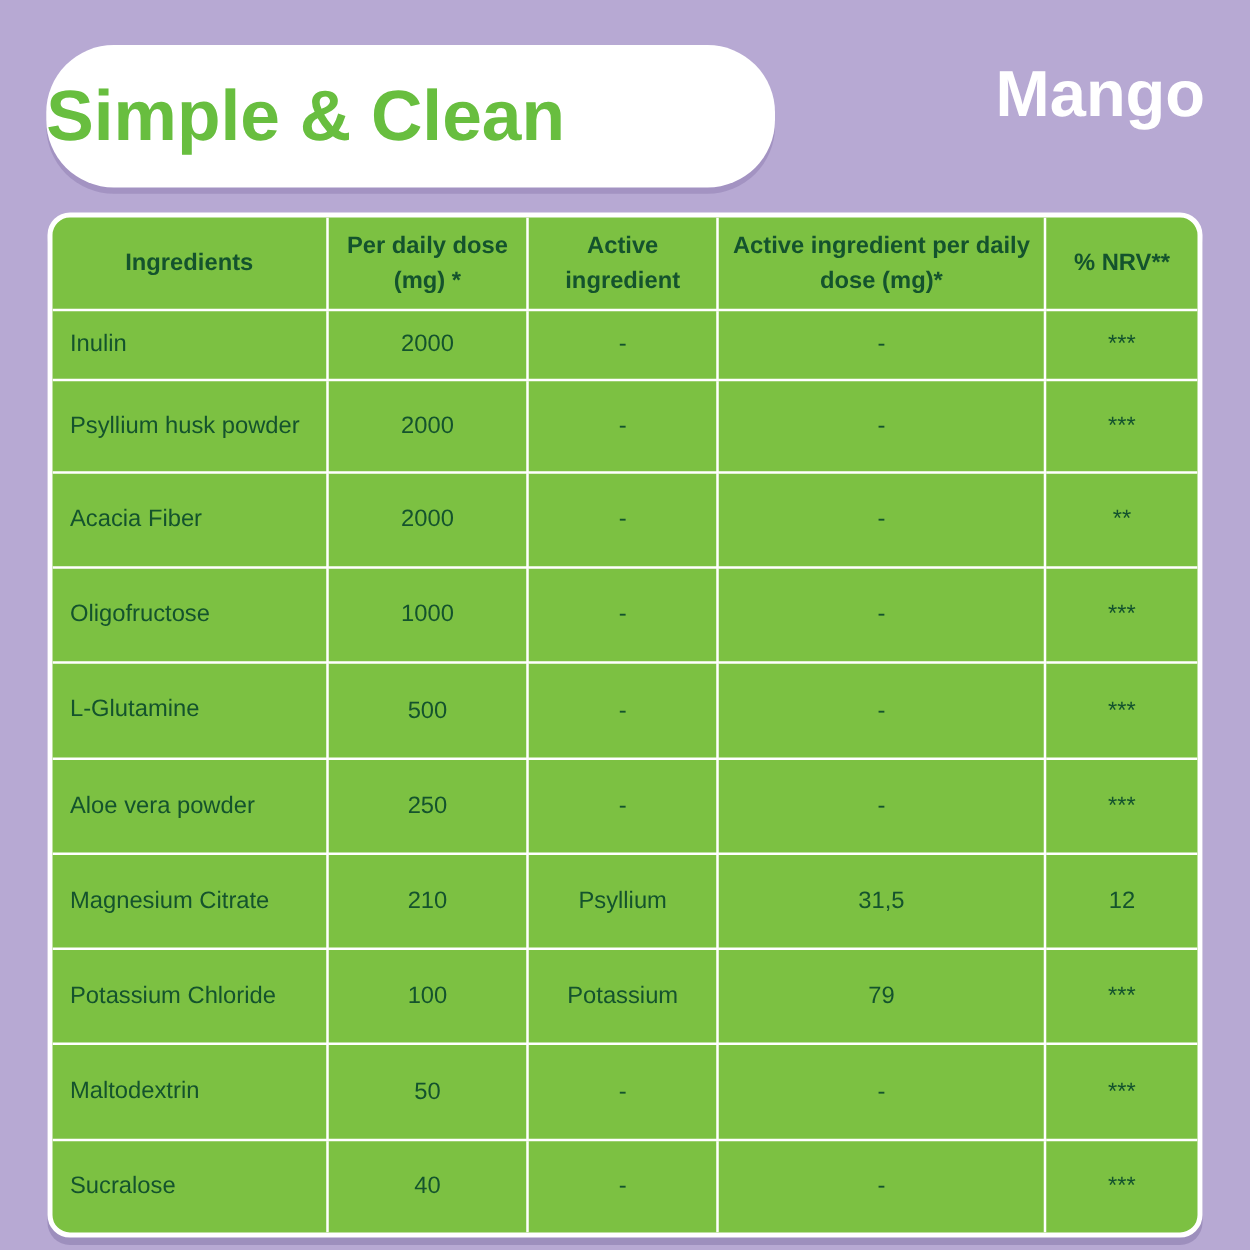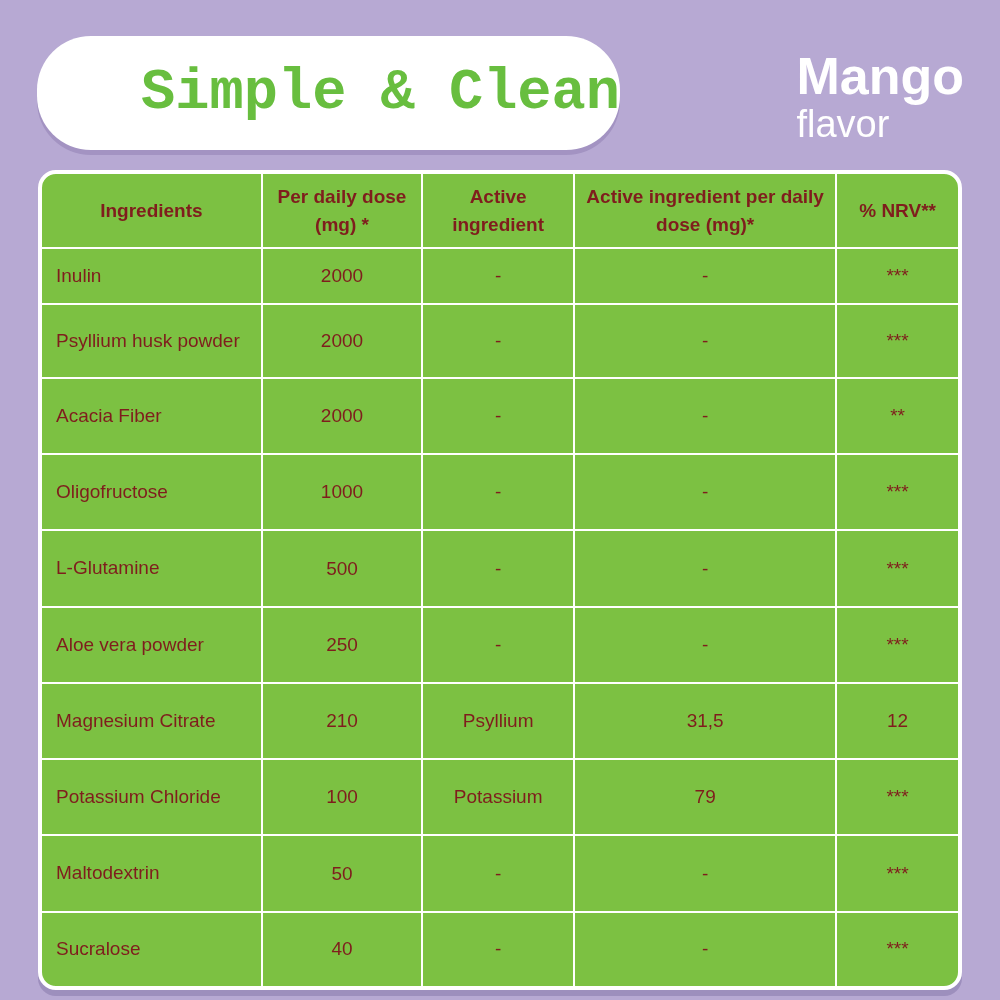--- a/index.html
+++ b/index.html
@@ -16,23 +16,22 @@
   .badge {
     position: absolute;
     left: 37px;
     top: 36px;
     width: 583px;
     height: 114px;
     background: #FFFFFF;
     border-radius: 54px;
     display: flex;
     align-items: center;
-    justify-content: flex-end;
+    justify-content: flex-start;
     box-shadow: 0 5px 0 rgba(70, 50, 115, 0.18);
-    font-family: Liberation Mono, monospace;
   }
   .badge-text {
     font-size: 57px;
     font-weight: bold;
     color: #68BE3F;
     white-space: nowrap;
   }
 
   
   .flavor {
@@ -67,21 +66,21 @@
     border: 4px solid #FFFFFF;
     border-radius: 18px;
     overflow: hidden;
     box-shadow: 0 6px 0 rgba(70, 50, 115, 0.22);
   }
   table {
     width: 100%;
     height: 100%;
     border-collapse: collapse;
     table-layout: fixed;
-    color: #7f1d1d;
+    color: #14532d;
   }
   th, td {
     border: 2px solid #FFFFFF;
     vertical-align: middle;
     overflow: hidden;
   }
   
   tr > *:first-child { border-left: none; }
   tr > *:last-child  { border-right: none; }
   thead th           { border-top: none; }
@@ -114,21 +113,20 @@
 <body>
 
 <div class="canvas">
 
   <div class="badge">
     <span class="badge-text">Simple &amp; Clean</span>
   </div>
 
   <div class="flavor">
     <span class="flavor-name">Mango</span>
-    <span class="flavor-word">flavor</span>
   </div>
 
   <div class="table-wrap">
     <table>
       <colgroup>
         <col style="width:24%">
         <col style="width:17.5%">
         <col style="width:16.6%">
         <col style="width:28.6%">
         <col style="width:13.3%">

